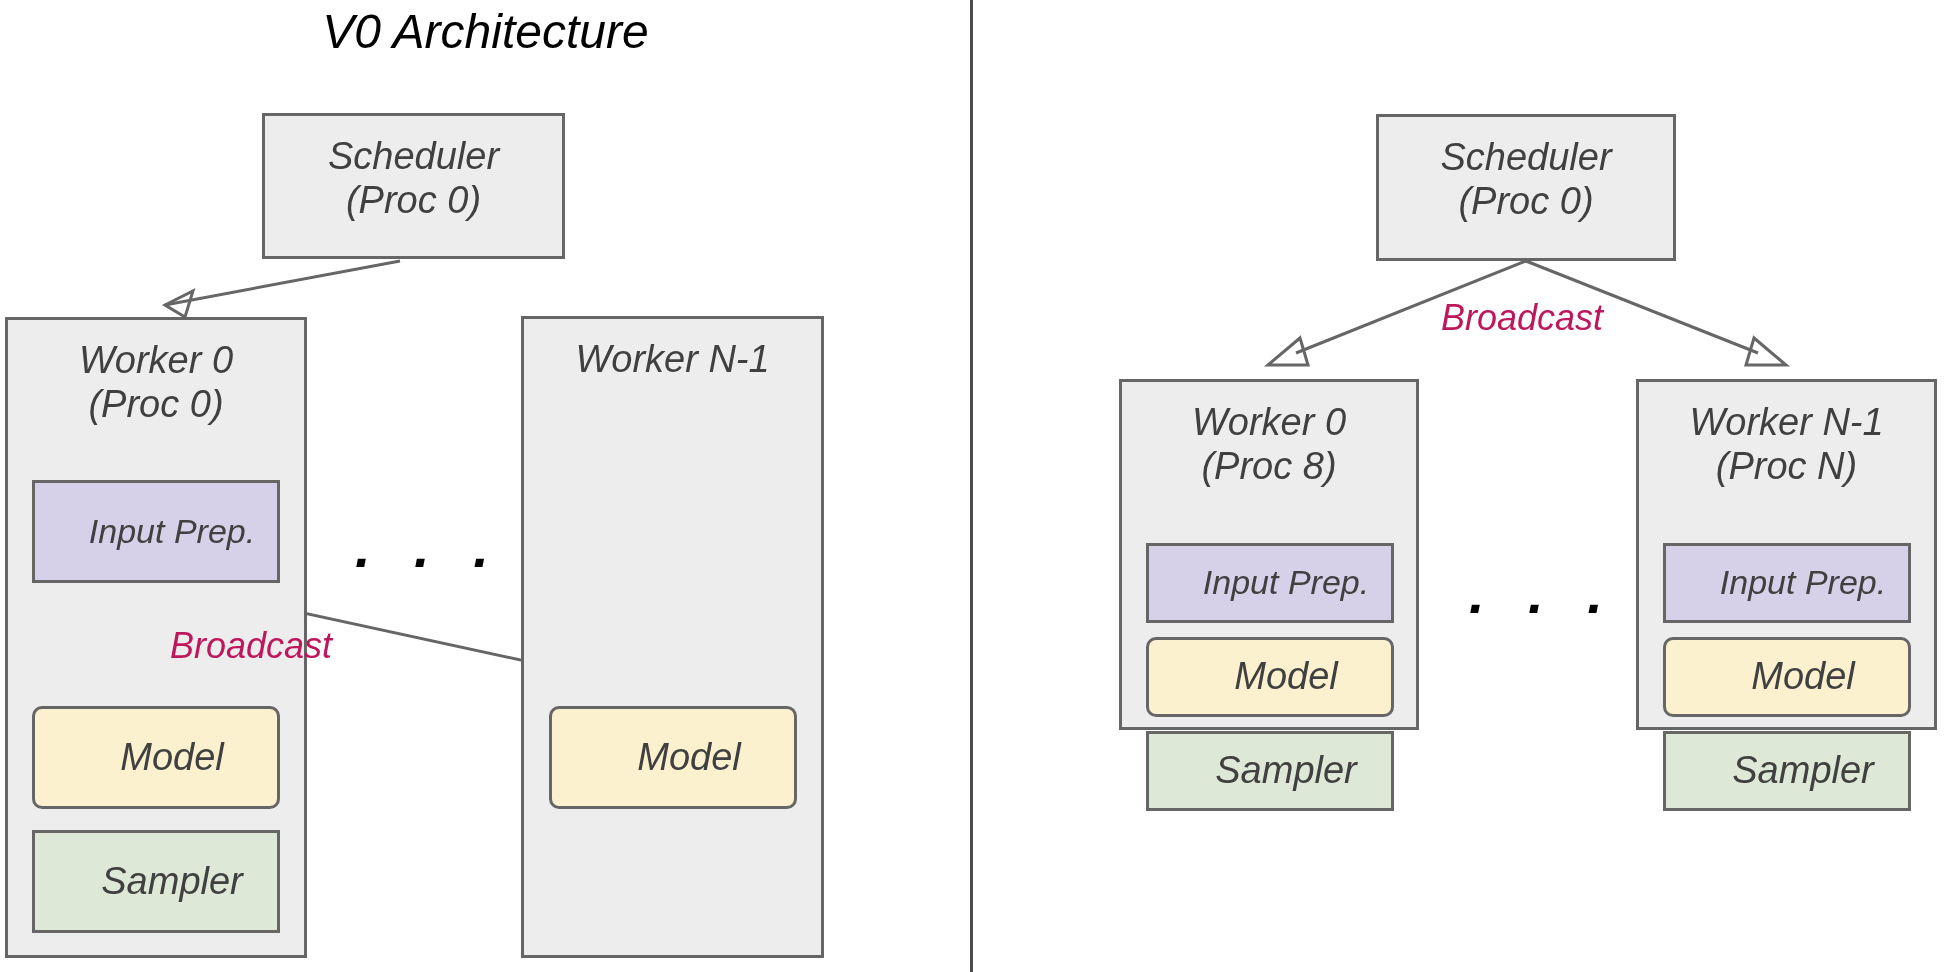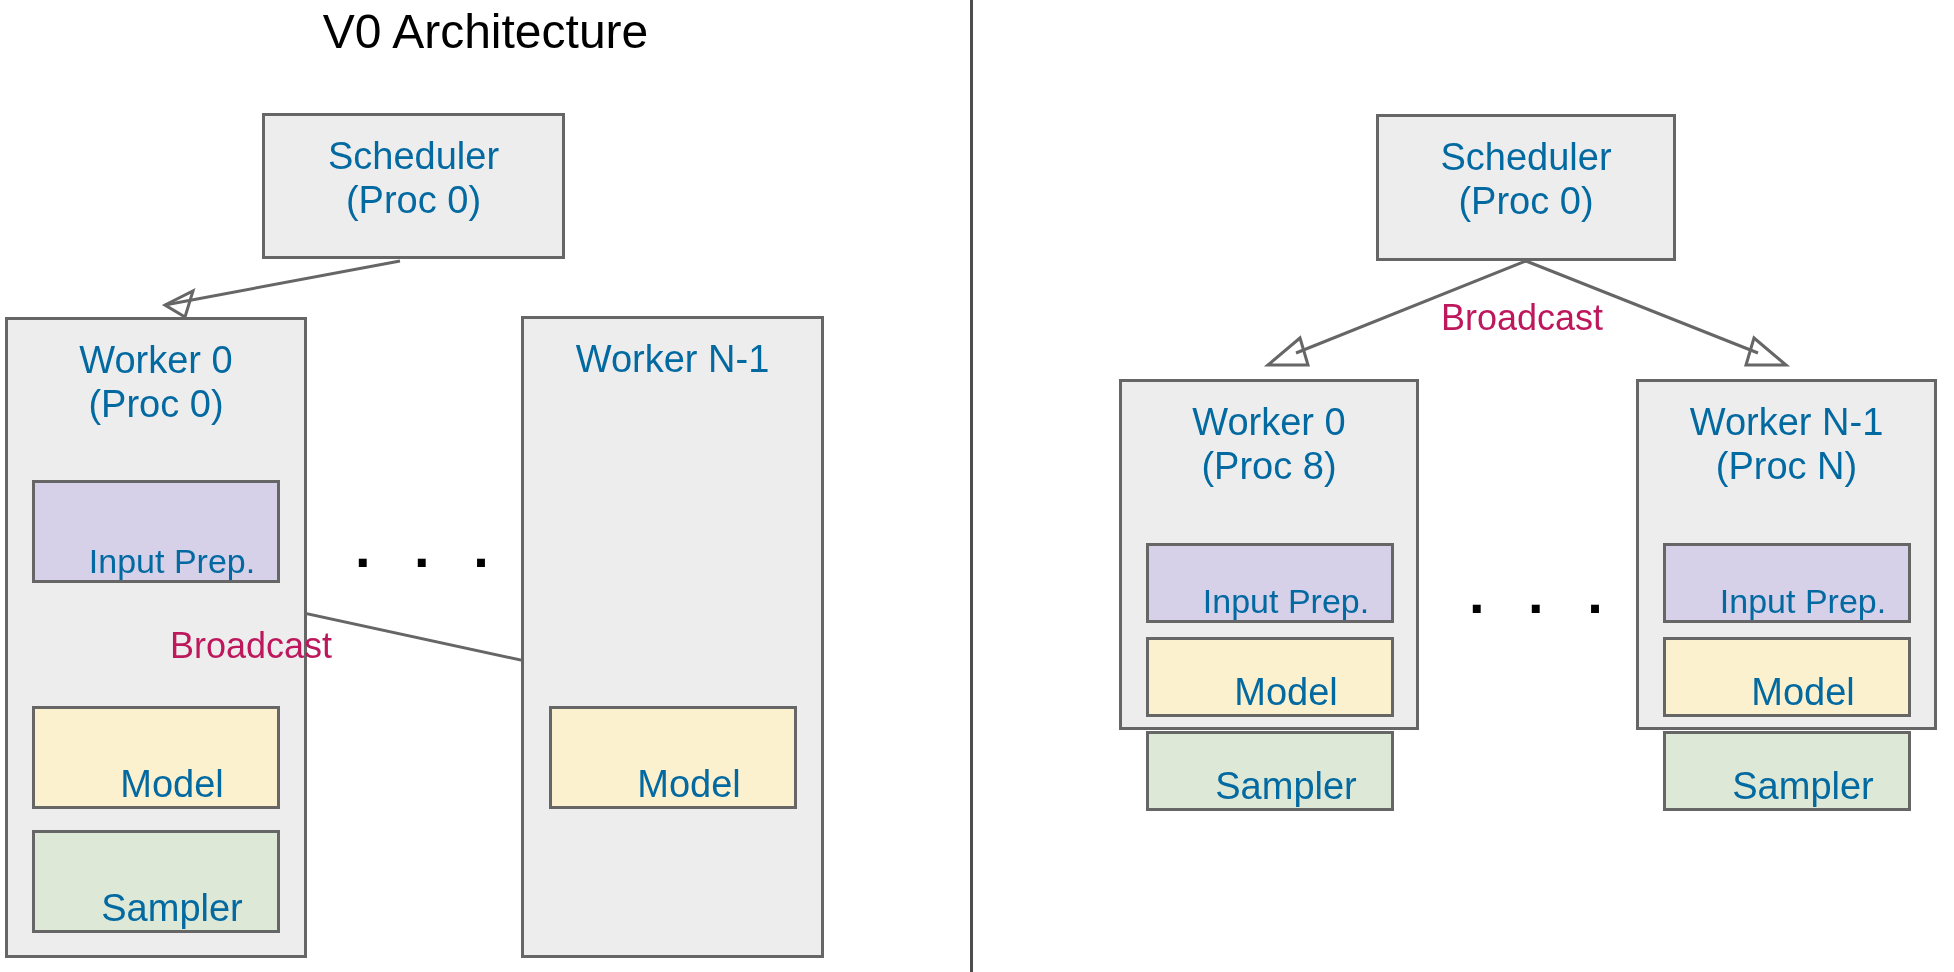--- a/index.html
+++ b/index.html
@@ -15,20 +15,21 @@
     position: relative;
     width: 1954px;
     height: 972px;
     background: #ffffff;
     overflow: hidden;
   }
   .panel {
     position: absolute;
     top: 0;
     height: 776px;
+    font-style: italic;
   }
   #panel-v0 { left: 0; width: 971px; }
   #panel-v1 { left: 972px; width: 982px; }
 
   .divider {
     position: absolute;
     top: 0;
     left: 970px;
     width: 3px;
     height: 972px;
@@ -50,37 +51,37 @@
   
   .box {
     position: absolute;
     box-sizing: border-box;
     border: 3px solid #666666;
     display: flex;
     flex-direction: column;
     align-items: center;
     justify-content: flex-start;
     text-align: center;
-    color: #0369a1;
+    color: #404040;
   }
   .box.grey   { background: #ededed; }
   .box.purple { background: #d6d0e8; }
-  .box.yellow { background: #fbf1cf; }
+  .box.yellow { background: #fbf1cf; border-radius: 10px; }
   .box.green  { background: #dde8d6; }
 
   .container-box {
     padding-top: 18px;
     font-size: 38px;
     line-height: 1.17;
   }
   .container-box .ttl-line { display: block; white-space: nowrap; }
 
   .leaf-box {
     align-items: center;
-    justify-content: flex-end;
+    justify-content: center;
     font-size: 34px;
     line-height: 1.1;
     padding-left: 32px;
   }
   .leaf-box.big { font-size: 38px; }
 
   .ellipsis {
     position: absolute;
     font-size: 56px;
     font-weight: bold;

